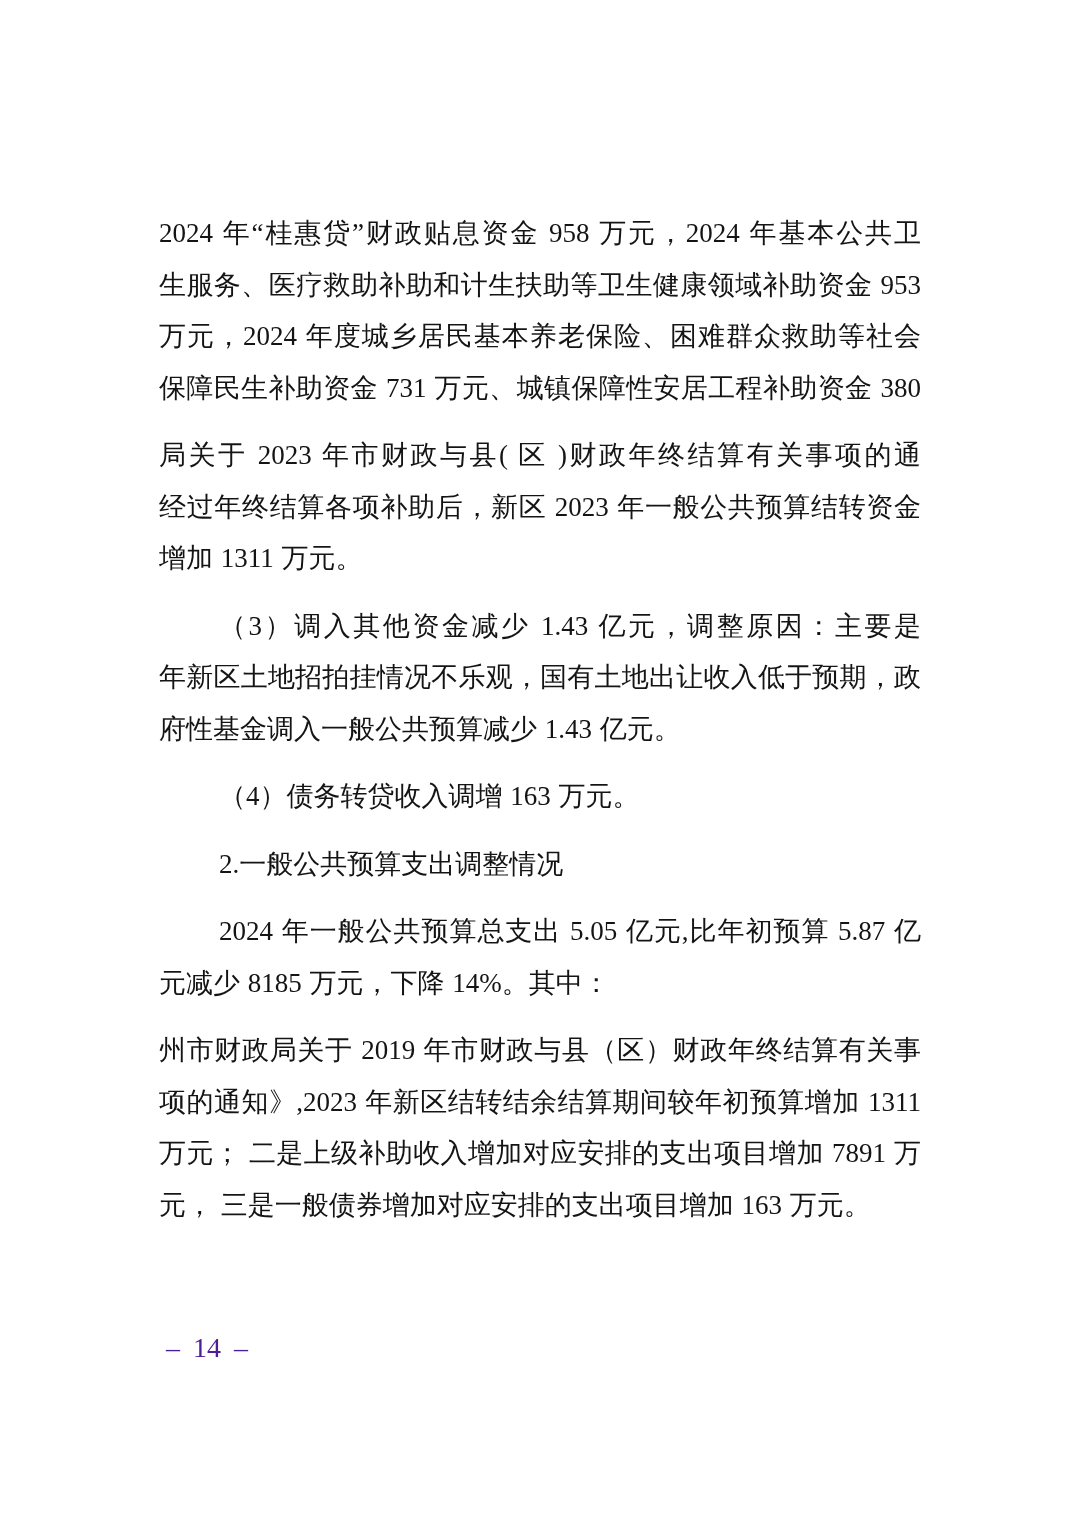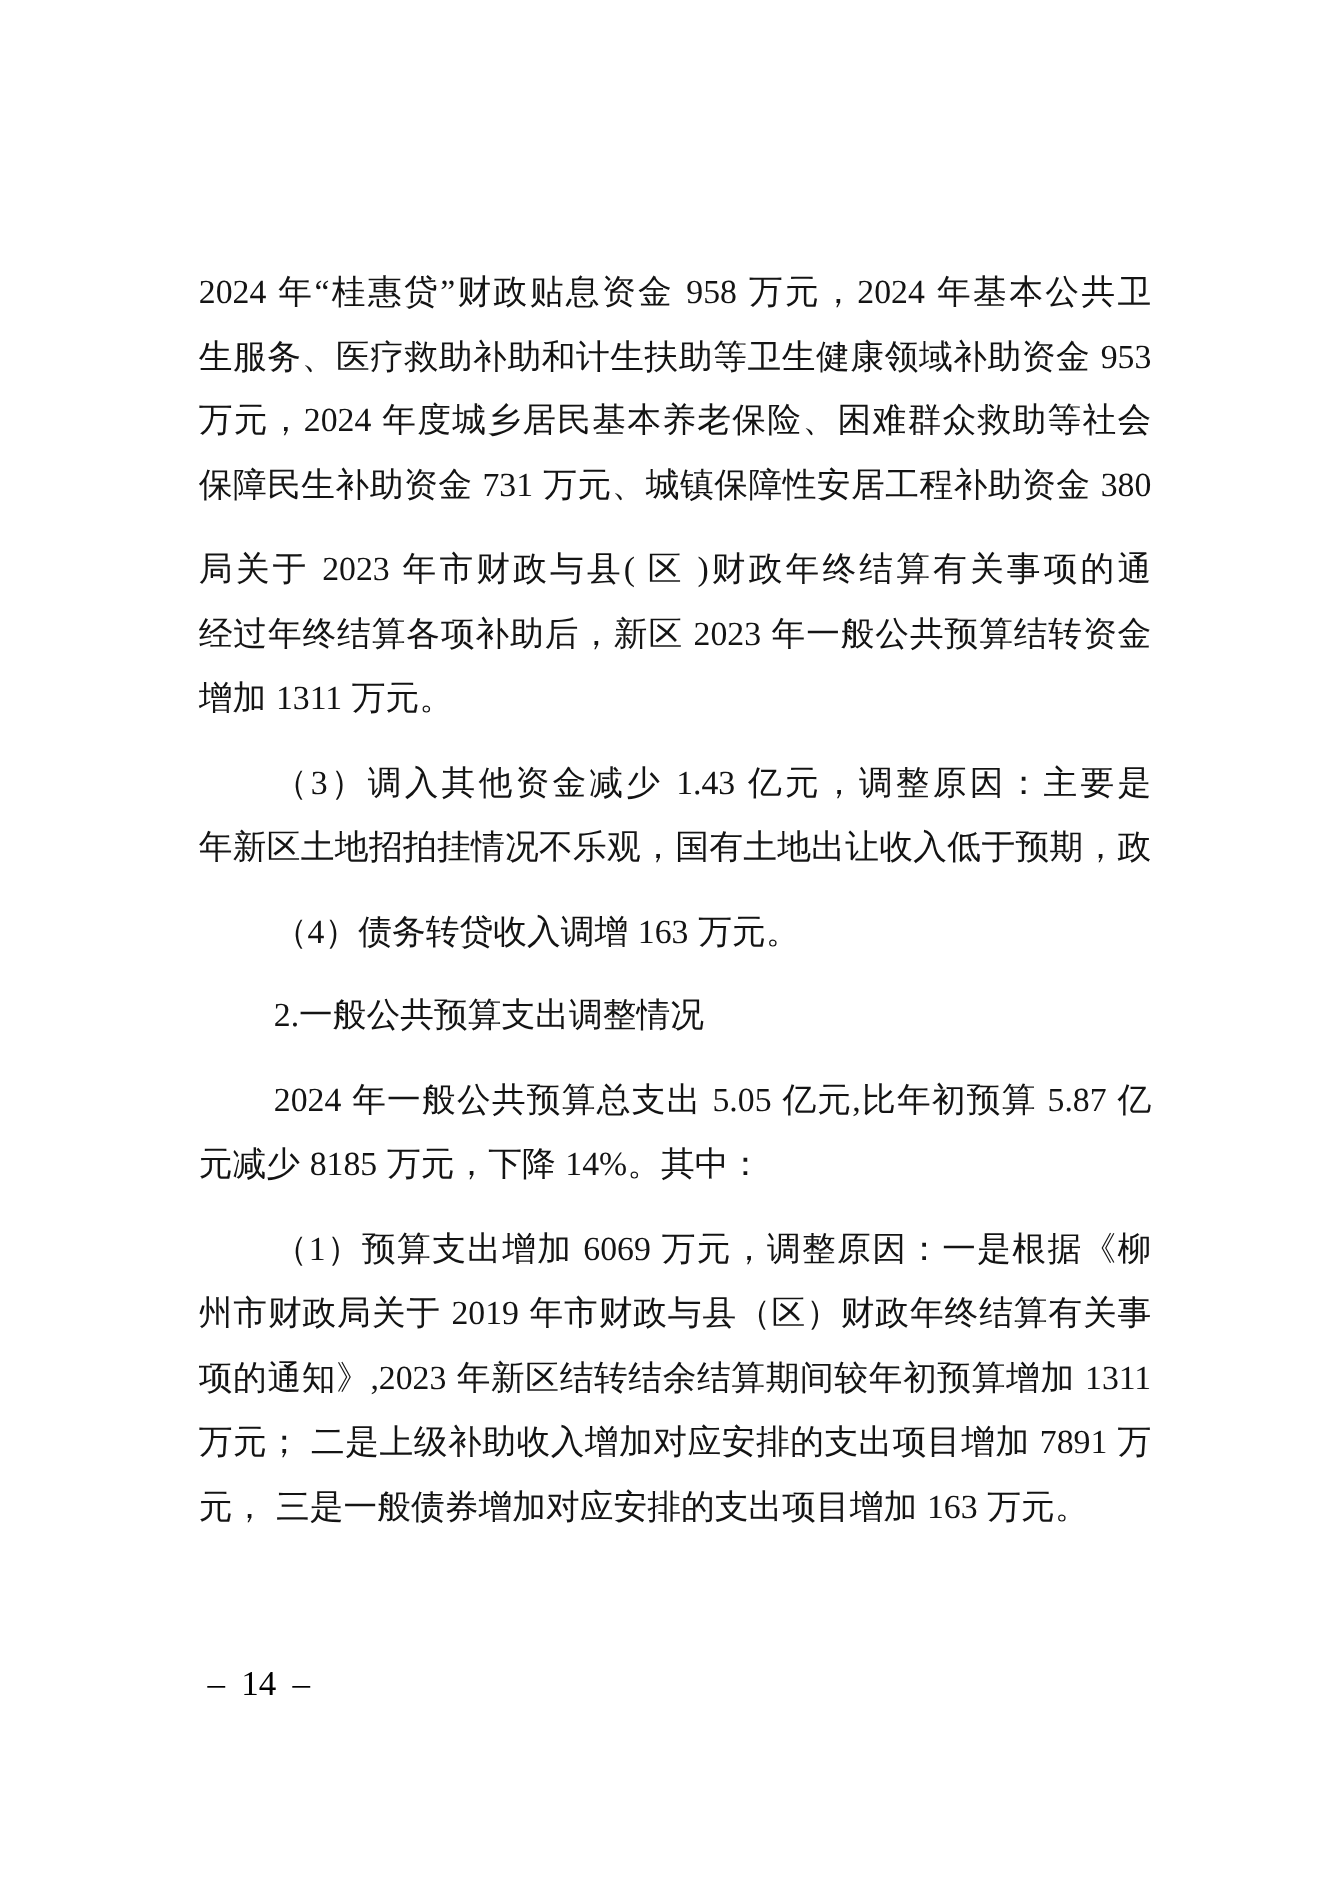--- a/index.html
+++ b/index.html
@@ -49,21 +49,21 @@
     padding-left: 60px;
   }
   .page-footer {
     position: absolute;
     left: 166px;
     top: 1331px;
     height: 34px;
     line-height: 34px;
     font-size: 28px;
     word-spacing: 6px;
-    color: #000000;
+    color: #4c1d95;
   }
 </style>
 </head>
 <body>
 
 <div class="page">
   <div class="doc-content">
       <div class="para">
         <div class="line fill">2024 年“桂惠贷”财政贴息资金 958 万元，2024 年基本公共卫</div>
         <div class="line fill">生服务、医疗救助补助和计生扶助等卫生健康领域补助资金 953</div>
@@ -71,33 +71,33 @@
         <div class="line fill">保障民生补助资金 731 万元、城镇保障性安居工程补助资金 380</div>
       </div>
       <div class="para">
         <div class="line fill">局关于 2023 年市财政与县( 区 )财政年终结算有关事项的通知》，</div>
         <div class="line fill">经过年终结算各项补助后，新区 2023 年一般公共预算结转资金</div>
         <div class="line">增加 1311 万元。</div>
       </div>
       <div class="para">
         <div class="line indent fill">（3）调入其他资金减少 1.43 亿元，调整原因：主要是 2024</div>
         <div class="line fill">年新区土地招拍挂情况不乐观，国有土地出让收入低于预期，政</div>
+        <div class="line">府性基金调入一般公共预算减少 1.43 亿元。</div>
       </div>
       <div class="para">
         <div class="line indent">（4）债务转贷收入调增 163 万元。</div>
       </div>
       <div class="para">
         <div class="line indent">2.一般公共预算支出调整情况</div>
       </div>
       <div class="para">
         <div class="line indent fill">2024 年一般公共预算总支出 5.05 亿元,比年初预算 5.87 亿</div>
         <div class="line">元减少 8185 万元，下降 14%。其中：</div>
       </div>
       <div class="para">
-        <div class="line indent fill">（1）预算支出增加 6069 万元，调整原因：一是根据《柳</div>
         <div class="line fill">州市财政局关于 2019 年市财政与县（区）财政年终结算有关事</div>
         <div class="line fill">项的通知》,2023 年新区结转结余结算期间较年初预算增加 1311</div>
         <div class="line fill">万元； 二是上级补助收入增加对应安排的支出项目增加 7891 万</div>
         <div class="line">元， 三是一般债券增加对应安排的支出项目增加 163 万元。</div>
       </div>
     </div>
   <div class="page-footer">– 14 –</div>
 </div>
 
 </body></html>

